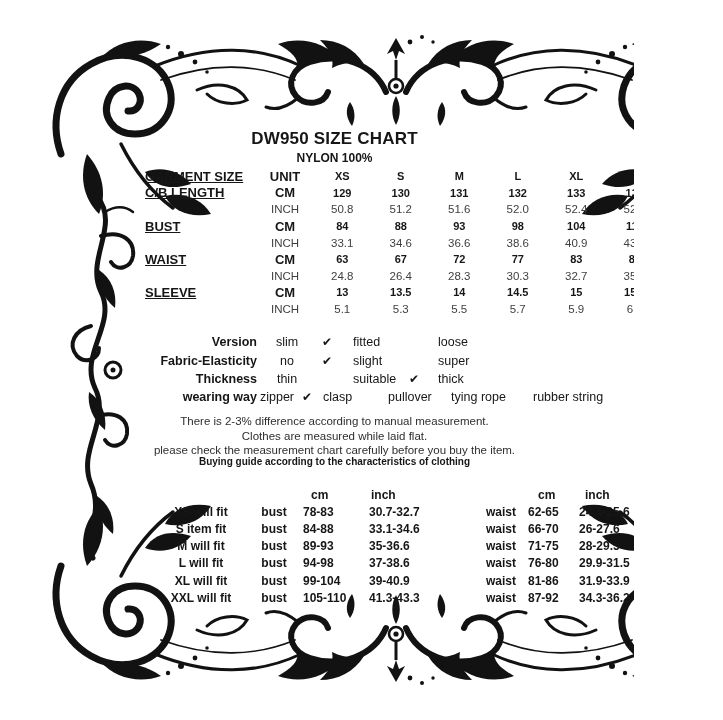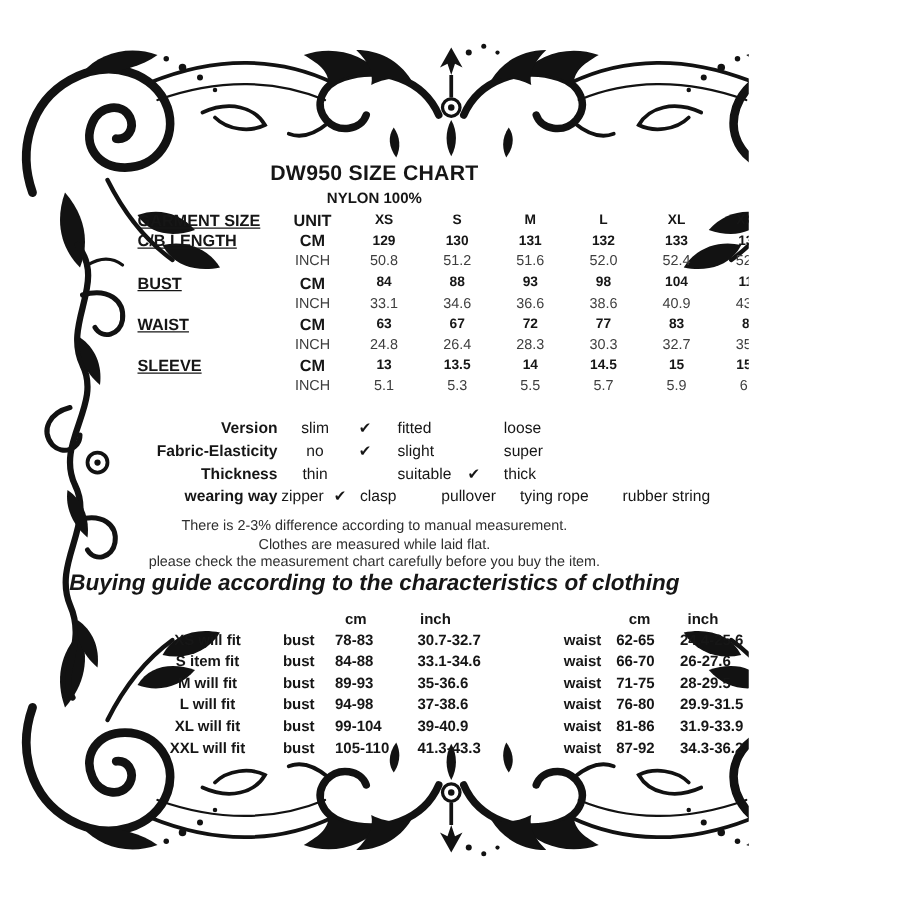--- a/index.html
+++ b/index.html
@@ -1,18 +1,18 @@
 <!DOCTYPE html>
 <html><head>
 <meta charset="utf-8">
 <style>
   html,body { margin:0; padding:0; background:#fff; }
   .canvas {
     position:relative; width:599px; height:720px; background:#ffffff;
-    font-family:"Liberation Sans", sans-serif; color:#161616; overflow:hidden;
+    font-family:"Liberation Sans", sans-serif; color:#161616; overflow:hidden;margin-left:35px;
   }
   .ornaments { position:absolute; left:0; top:0; z-index:0; pointer-events:none; }
   .content { position:absolute; inset:0; z-index:1; }
 
   .title { position:absolute; top:129px; left:0; right:0; text-align:center;
            font-size:17px; font-weight:700; letter-spacing:.2px; }
   .subtitle { position:absolute; top:151px; left:0; right:0; text-align:center;
               font-size:12px; font-weight:700; }
 
   .size-table { position:absolute; top:168px; left:110px; width:519px; }
@@ -30,21 +30,21 @@
   .a-opt2 { width:48px; padding-left:6px; box-sizing:border-box; }
   .a-chk2 { width:18px; text-align:center; font-size:12px; }
   .a-opt3 { width:65px; padding-left:5px; box-sizing:border-box; }
   .a-opt4 { width:83px; padding-left:3px; box-sizing:border-box; }
   .a-opt5 { padding-left:2px; }
 
   .notes { position:absolute; top:414px; left:0; right:0; text-align:center;
            font-size:11.5px; color:#2e2e2e; }
   .note-line { height:14.5px; line-height:14.5px; }
   .bg-heading { position:absolute; top:456px; left:0; right:0; text-align:center;
-                font-size:18px; font-weight:700;font-style:italic; }
+                font-size:10px; font-weight:700; }
 
   .bg-left  { position:absolute; top:486px; left:118px; font-size:12px; font-weight:700; }
   .bg-right { position:absolute; top:486px; left:442px; font-size:12px; font-weight:700; }
   .bg-row { display:flex; height:17.2px; align-items:center; white-space:nowrap; }
   .bgl-size { width:96px; text-align:center; }
   .bgl-measure { width:50px; text-align:center; }
   .bgl-cm   { width:64px; padding-left:4px; box-sizing:border-box; }
   .bgl-inch { width:80px; padding-left:6px; box-sizing:border-box; }
   .bg-left .head .bgl-cm { padding-left:12px; }
   .bg-left .head .bgl-inch { padding-left:8px; }

